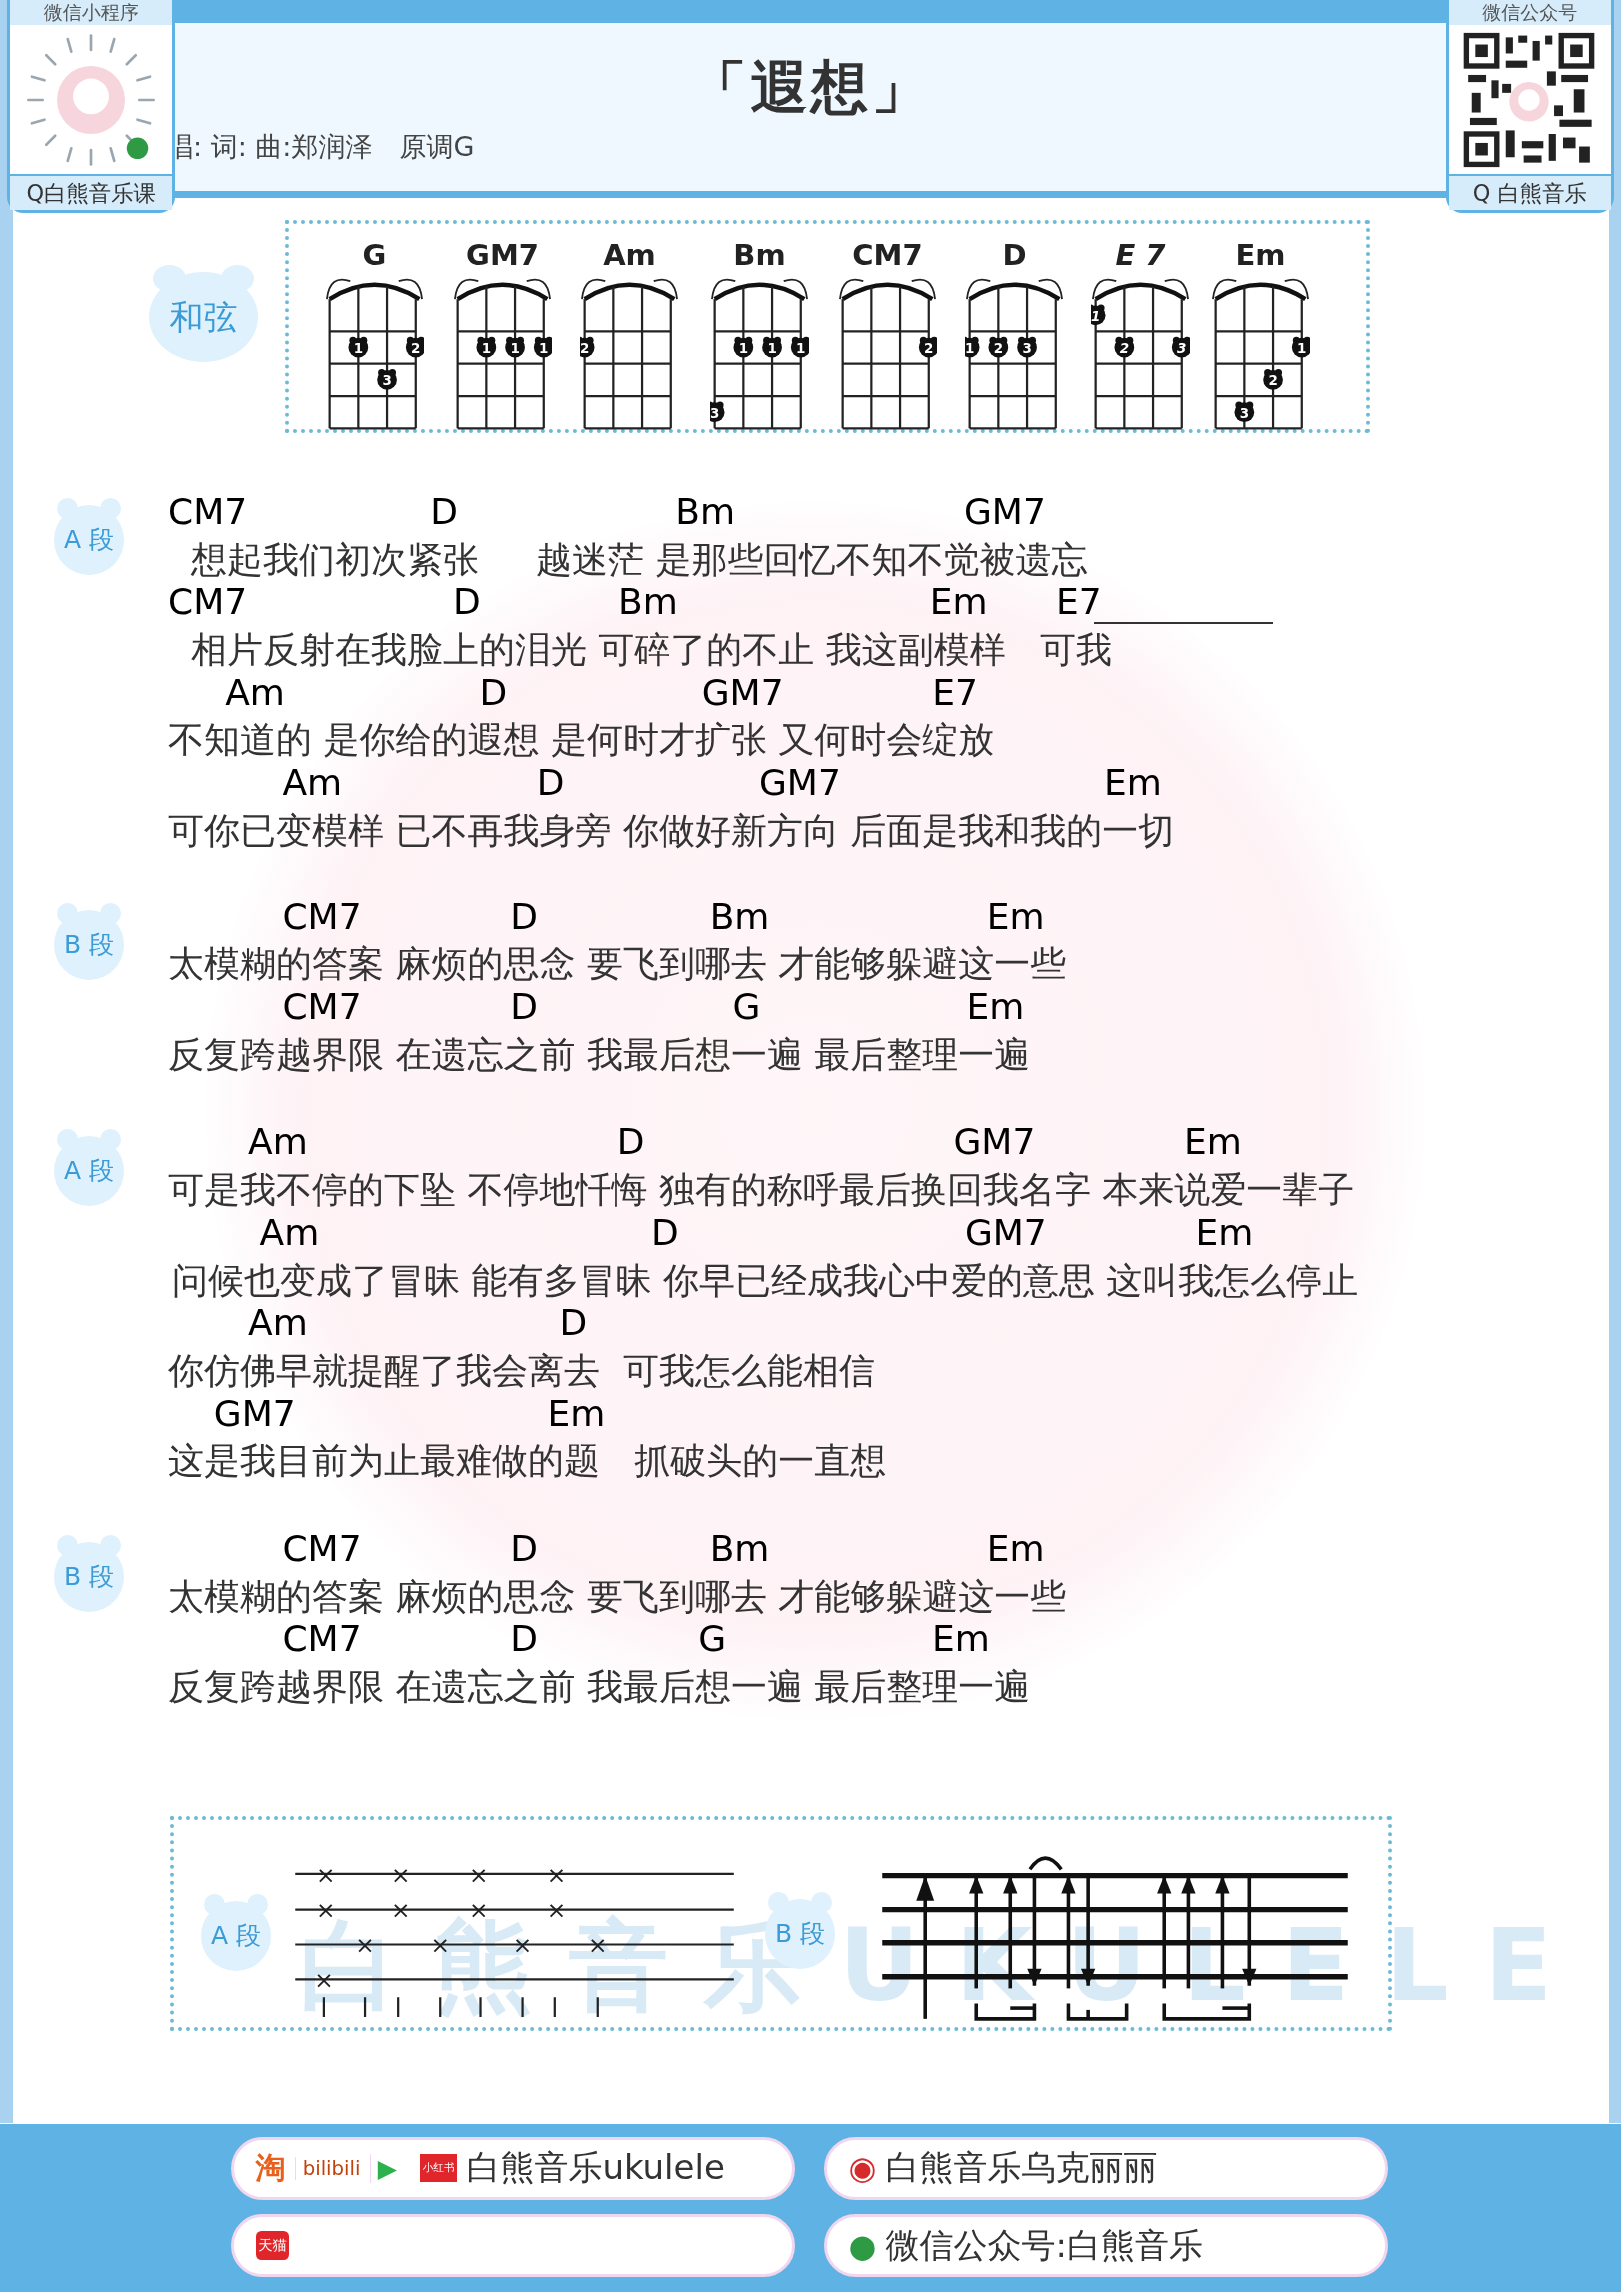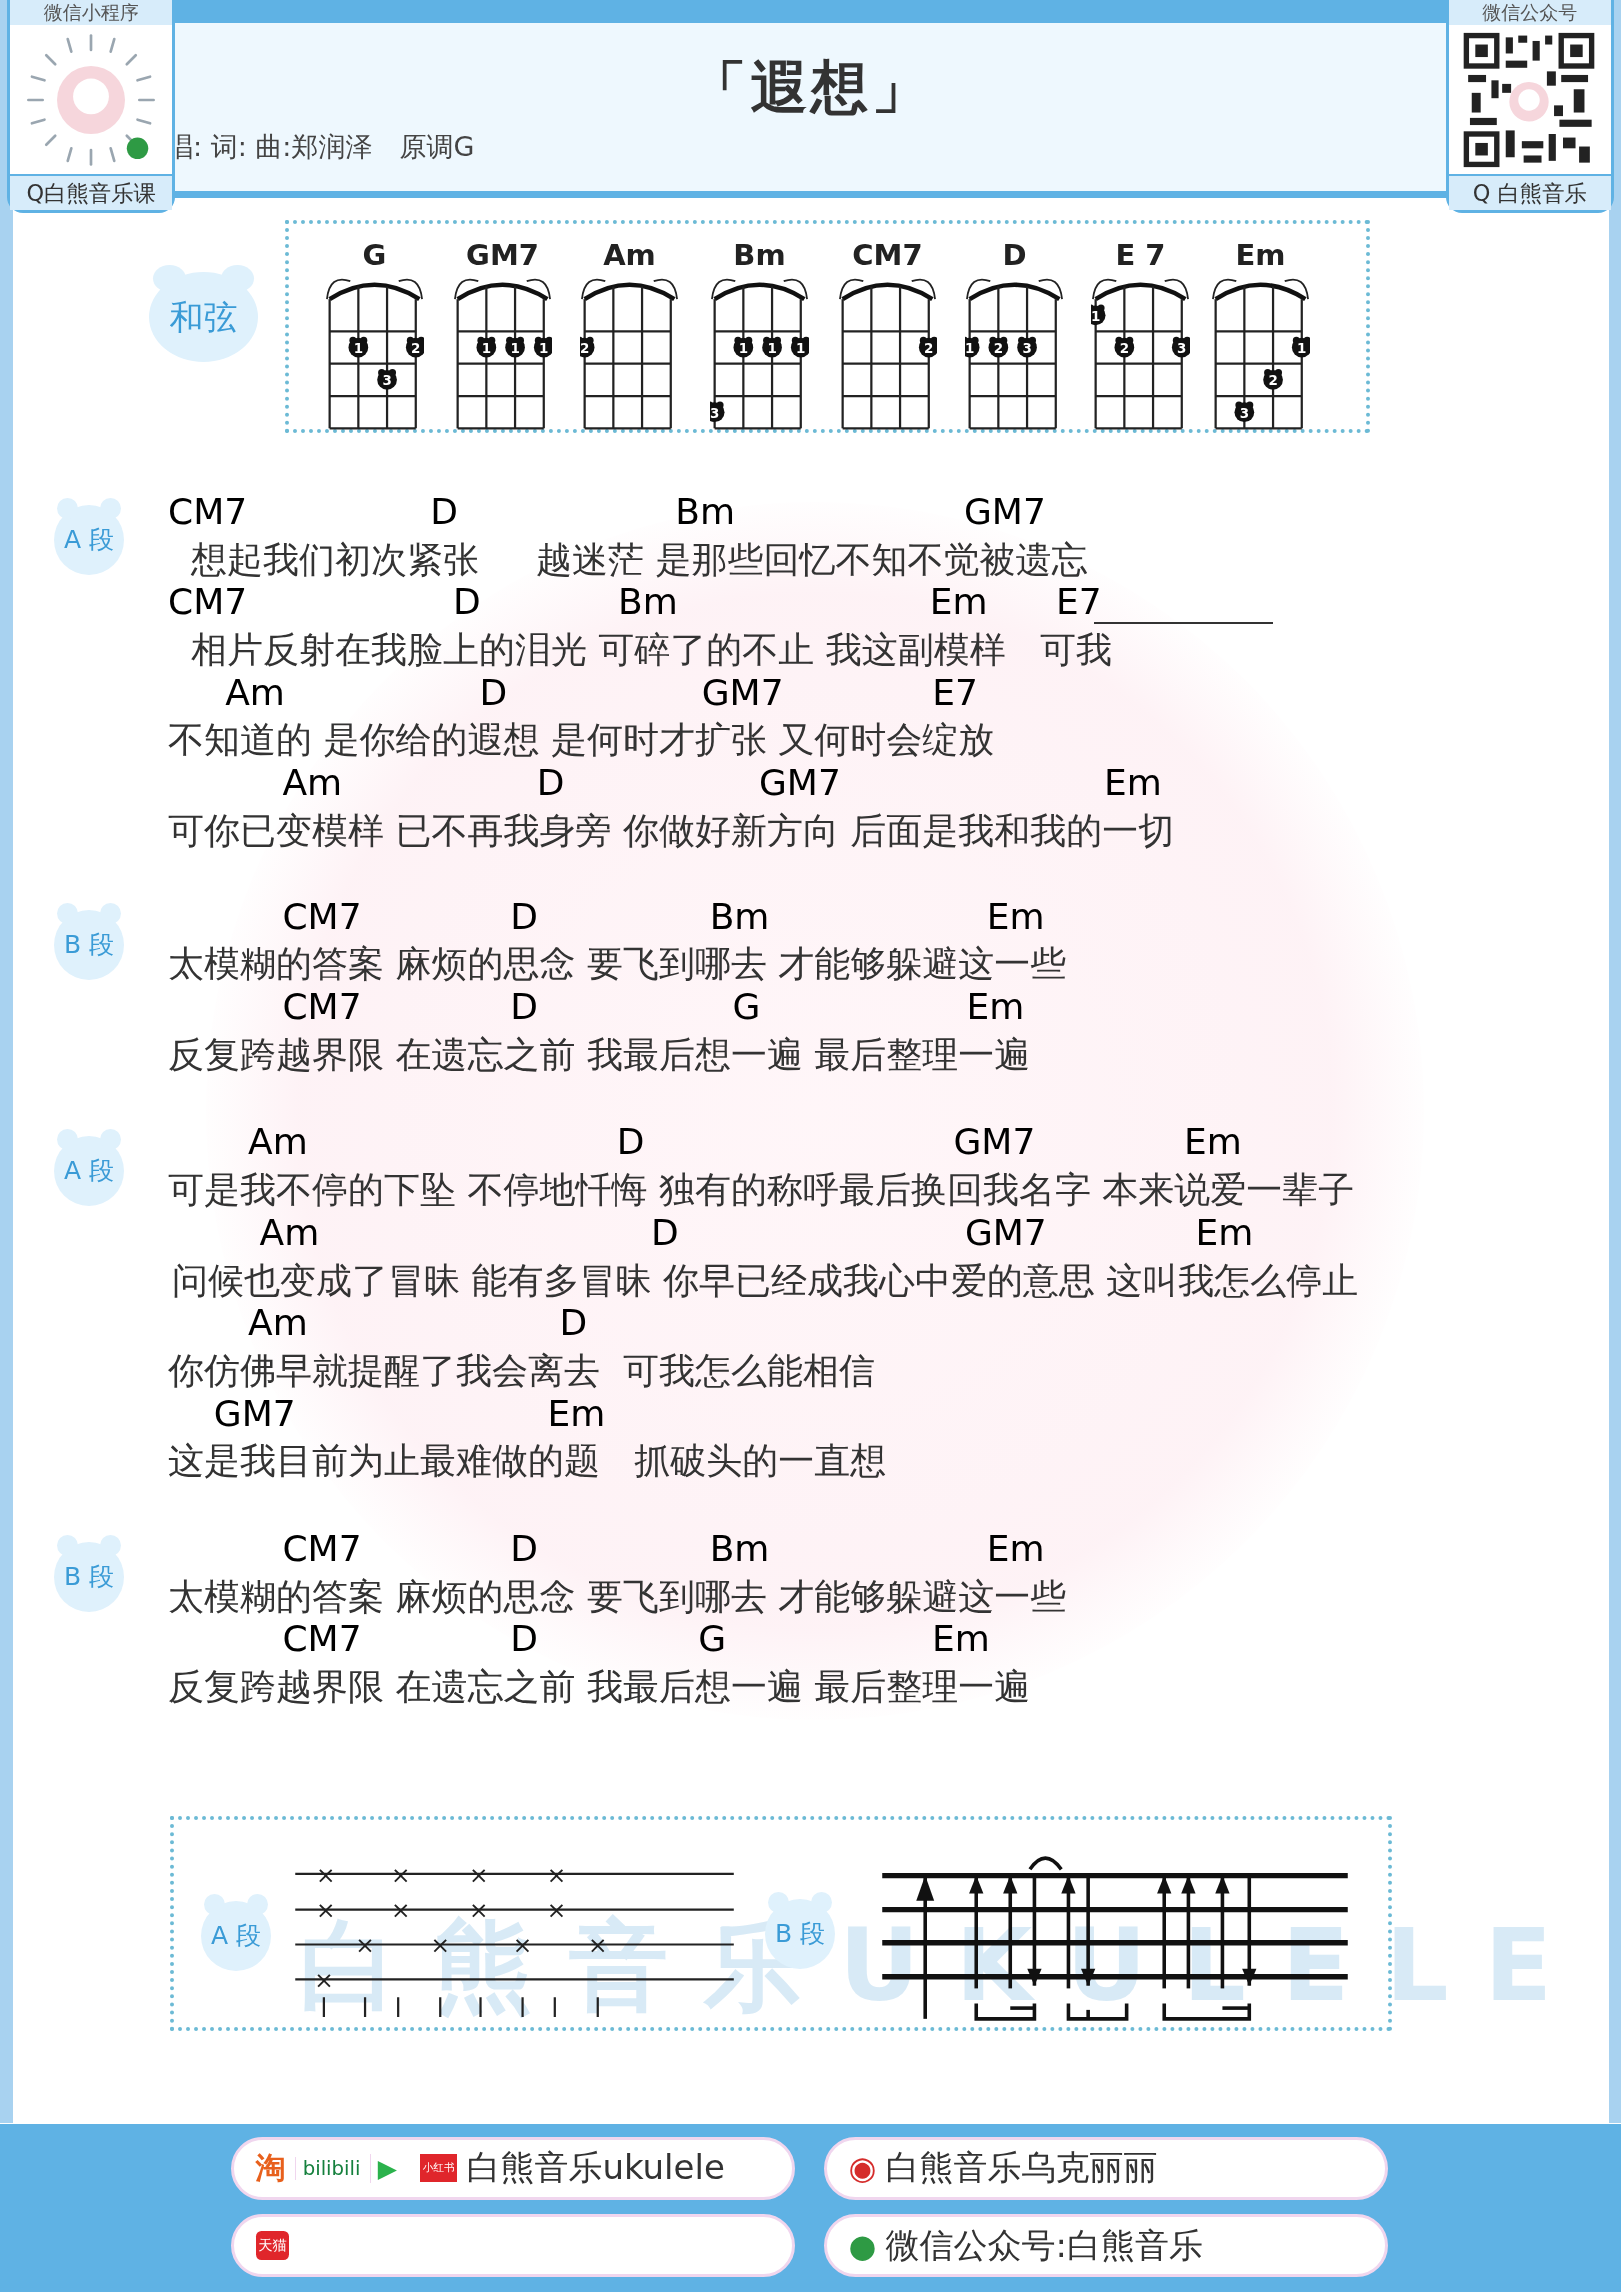--- a/index.html
+++ b/index.html
@@ -269,21 +269,21 @@
         <circle cx="31" cy="74" r="4" fill="#111"></circle>
         <circle cx="43" cy="74" r="4" fill="#111"></circle>
         <circle cx="37" cy="82" r="11" fill="#111"></circle>
         <text x="37" y="88" font-size="15" fill="#fff" text-anchor="middle" font-family="DejaVu Sans, sans-serif" font-weight="bold">2</text>
         <circle cx="63" cy="74" r="4" fill="#111"></circle>
         <circle cx="75" cy="74" r="4" fill="#111"></circle>
         <circle cx="69" cy="82" r="11" fill="#111"></circle>
         <text x="69" y="88" font-size="15" fill="#fff" text-anchor="middle" font-family="DejaVu Sans, sans-serif" font-weight="bold">3</text>
       </svg>
     </div>
-    <div class="chord" style="left: 802px;">
+    <div class="chord" style="left: 802px; font-style: italic;">
       <div class="chord-name">E 7</div>
       <svg width="99" height="157" viewBox="0 0 110 175">
         <path d="M2 28 Q5 0 28 8" fill="none" stroke="#222" stroke-width="2"></path>
         <path d="M108 28 Q105 0 82 8" fill="none" stroke="#222" stroke-width="2"></path>
         <path d="M5 28 Q55 -4 105 28" fill="none" stroke="#111" stroke-width="5"></path>
         <line x1="5" y1="28" x2="5" y2="172" stroke="#222" stroke-width="2.5"></line>
         <line x1="37" y1="14" x2="37" y2="172" stroke="#222" stroke-width="2.5"></line>
         <line x1="69" y1="14" x2="69" y2="172" stroke="#222" stroke-width="2.5"></line>
         <line x1="101" y1="28" x2="101" y2="172" stroke="#222" stroke-width="2.5"></line>
         <line x1="5" y1="64" x2="101" y2="64" stroke="#222" stroke-width="2.5"></line>
@@ -443,21 +443,21 @@
         <path d="M230 192 V202"></path>
       <path d="M315 185 V202 H410 V185"></path>
         <path d="M380 190 H410"></path>
     </g>
   </svg>
 </div>
 
 <div class="footer">
   <div class="pill" style="left:231px;top:12.5px;width:564px;">
     <span style="color:#e8601c;font-weight:bold;font-size:30px;">淘</span>
-    <span style="color:#15803d;font-size:19.7px;margin-left:9px;border-left:1.8px solid #f0d6ee;padding-left:7.2px;">bilibili</span>
+    <span style="color:#c2410c;font-size:19.7px;margin-left:9px;border-left:1.8px solid #f0d6ee;padding-left:7.2px;">bilibili</span>
     <span style="margin-left:9px;border-left:1.8px solid #f0d6ee;padding-left:7.2px;color:#2bb24c;font-size:25px;">▶</span>
     <span style="margin-left:23px;background:#e0262b;color:#fff;font-size:10.7px;border-radius:0;padding:7.2px 2.7px;">小红书</span>
     <span class="txt">白熊音乐ukulele</span>
   </div>
   <div class="pill" style="left:824px;top:12.5px;width:564px;">
     <span style="color:#d52c2b;font-size:32px;">◉</span>
     <span class="txt">白熊音乐乌克丽丽</span>
   </div>
   <div class="pill" style="left:231px;top:90px;width:564px;">
     <span style="background:#e0262b;color:#fff;font-size:14.3px;border-radius:5.4px;padding:5.4px 2.7px;">天猫</span>

